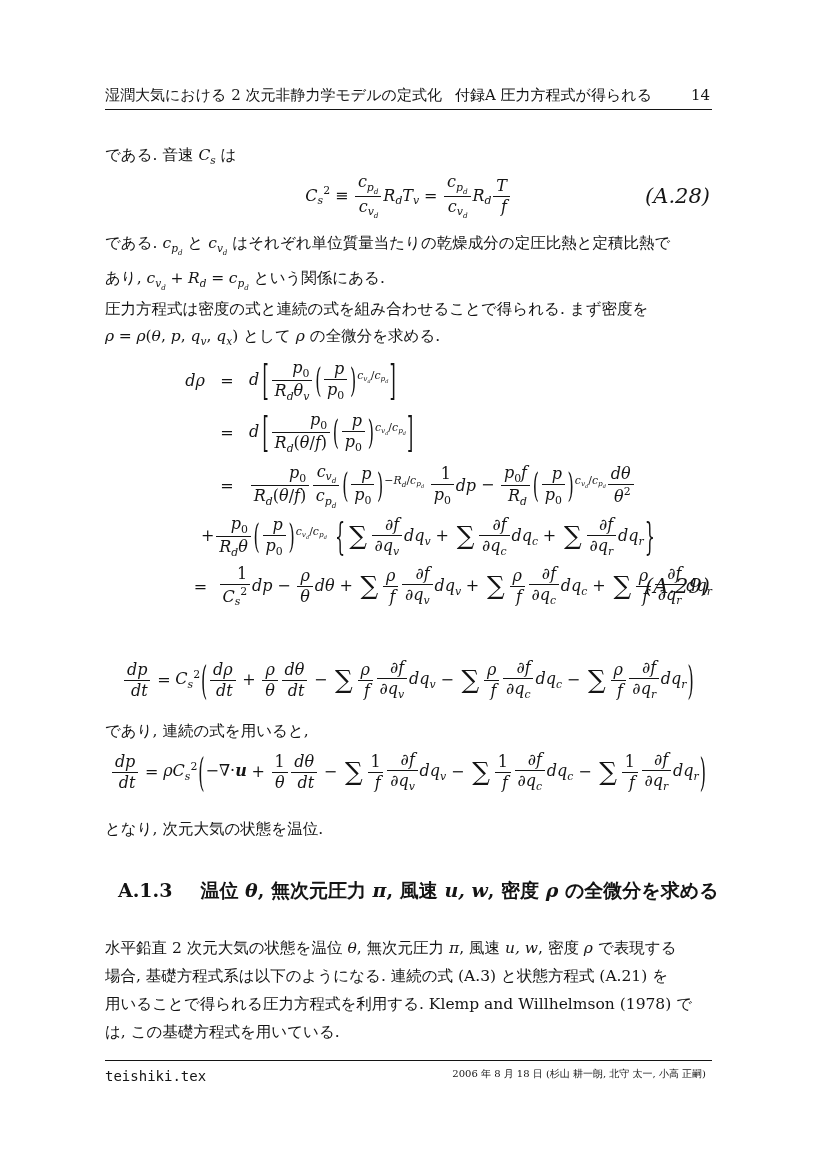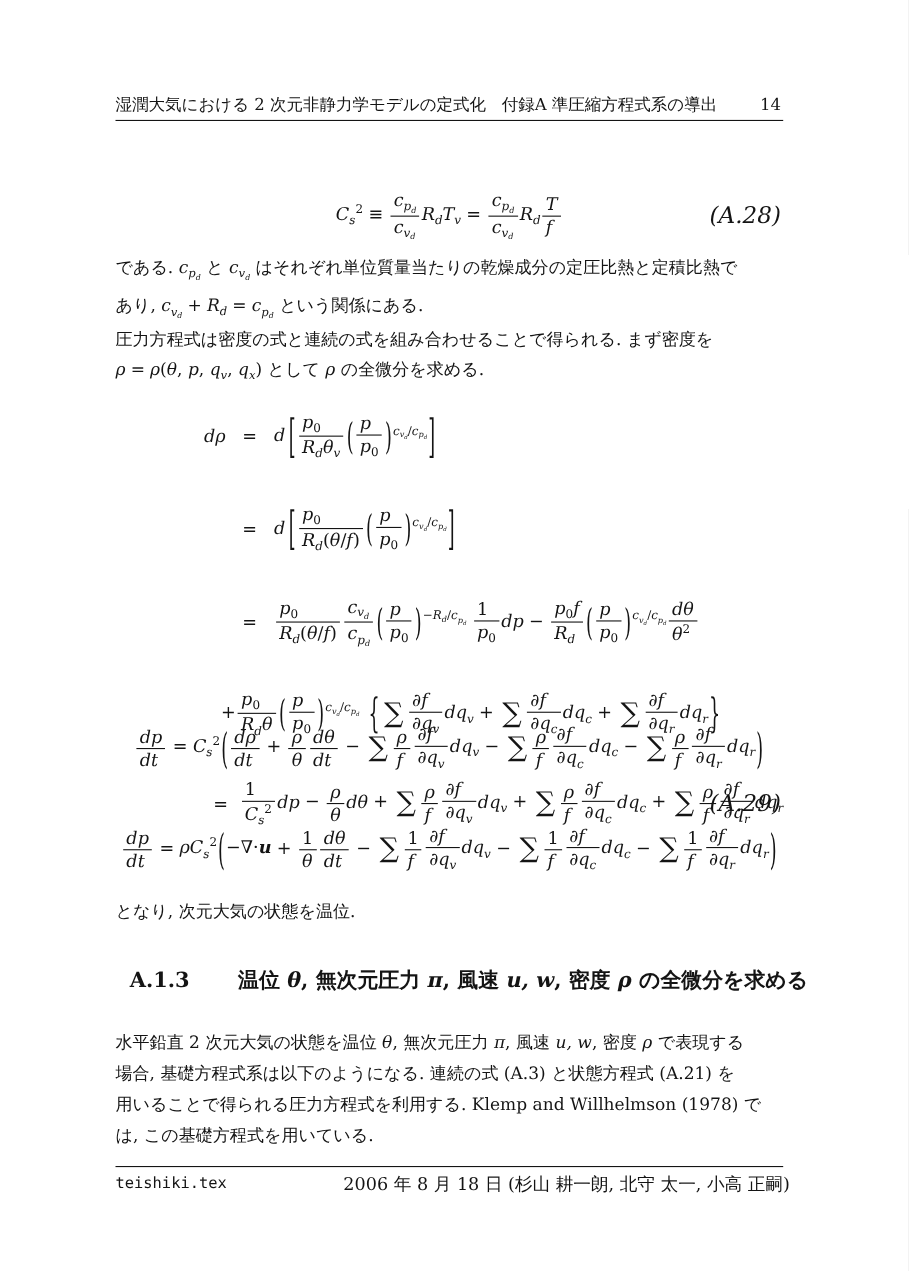--- a/index.html
+++ b/index.html
@@ -23,44 +23,45 @@
   .a-eq{width:44px;text-align:center;white-space:nowrap;font-size:16px;}
   .a-sp4{width:96px;}
   .a-r{white-space:nowrap;font-size:16px;}
   
   .m-t{font-style:normal;}
   .m-i{font-style:italic;}
   .m-bi{font-style:italic;font-weight:bold;}
   .m-o{margin:0 .3em;}
   .m-sub{font-size:.68em;vertical-align:-.35em;}
   .m-sup{font-size:.68em;vertical-align:.6em;}
-  .m-frac{display:inline-block;vertical-align:middle;text-align:left;margin:16px .12em;}
+  .m-frac{display:inline-block;vertical-align:middle;text-align:right;margin:0 .12em;}
   .m-num,.m-den{display:block;line-height:1.25;padding:0 .18em;}
   .m-den{border-top:1px solid #141414;}
   .m-sum{font-size:1.55em;vertical-align:-.13em;margin:0 .12em;font-style:normal;}
   .m-big{display:inline-block;transform-origin:50% 50%;vertical-align:middle;margin:0 .06em;font-style:normal;}
   
   .sec{position:absolute;left:118px;width:600px;font-size:19px;font-weight:bold;white-space:nowrap;}
-  .sec .secnum{margin-right:44px;}
+  .sec .secnum{margin-right:28px;}
   .sec .m-i{font-weight:bold;}
   
   .ft-rule{position:absolute;left:105px;top:1060px;width:607px;height:1px;background:#141414;}
   .ft-left{position:absolute;left:105px;top:1068px;font-size:14px;font-family:"DejaVu Sans Mono","Liberation Mono",monospace;}
-  .ft-right{position:absolute;right:108px;top:1067px;font-size:16px;white-space:nowrap;}
+  .ft-right{position:absolute;right:120px;top:1067px;font-size:10px;white-space:nowrap;}
 </style>
 </head>
 <body>
 
 <div class="page">
 
   <span class="hd-left">湿潤大気における 2 次元非静力学モデルの定式化</span>
-  <span class="hd-right">付録A 準圧縮方程式系の導出</span>
+  <span class="hd-right">付録A 圧力方程式が得られる</span>
   <span class="hd-page">14</span>
   <div class="hd-rule"></div>
 
+  <div class="para" style="top:142px"><span class="m-t">である. 音速 </span><span class="m-i">C</span><span class="m-sub"><span class="m-i">s</span></span><span class="m-t"> は</span></div>
 
   <div class="ceq" style="top:168px;height:56px">
     <span class="mline"><span class="m-i">C</span><span class="m-sub"><span class="m-i">s</span></span><span class="m-sup"><span class="m-t">2</span></span><span class="m-o">≡</span><span class="m-frac"><span class="m-num"><span class="m-i">c</span><span class="m-sub"><span class="m-i">p</span><span class="m-sub"><span class="m-i">d</span></span></span></span><span class="m-den"><span class="m-i">c</span><span class="m-sub"><span class="m-i">v</span><span class="m-sub"><span class="m-i">d</span></span></span></span></span><span class="m-i">R</span><span class="m-sub"><span class="m-i">d</span></span><span class="m-i">T</span><span class="m-sub"><span class="m-i">v</span></span><span class="m-o">=</span><span class="m-frac"><span class="m-num"><span class="m-i">c</span><span class="m-sub"><span class="m-i">p</span><span class="m-sub"><span class="m-i">d</span></span></span></span><span class="m-den"><span class="m-i">c</span><span class="m-sub"><span class="m-i">v</span><span class="m-sub"><span class="m-i">d</span></span></span></span></span><span class="m-i">R</span><span class="m-sub"><span class="m-i">d</span></span><span class="m-frac"><span class="m-num"><span class="m-i">T</span></span><span class="m-den"><span class="m-i">f</span></span></span></span>
     <span class="tag">(A.28)</span>
   </div>
 
   <div class="para" style="top:230px"><span class="m-t">である. </span><span class="m-i">c</span><span class="m-sub"><span class="m-i">p</span><span class="m-sub"><span class="m-i">d</span></span></span><span class="m-t"> と </span><span class="m-i">c</span><span class="m-sub"><span class="m-i">v</span><span class="m-sub"><span class="m-i">d</span></span></span><span class="m-t"> はそれぞれ単位質量当たりの乾燥成分の定圧比熱と定積比熱で</span><br><span class="m-t">あり, </span><span class="m-i">c</span><span class="m-sub"><span class="m-i">v</span><span class="m-sub"><span class="m-i">d</span></span></span><span class="m-o">+</span><span class="m-i">R</span><span class="m-sub"><span class="m-i">d</span></span><span class="m-o">=</span><span class="m-i">c</span><span class="m-sub"><span class="m-i">p</span><span class="m-sub"><span class="m-i">d</span></span></span><span class="m-t"> という関係にある.</span></div>
 
   <div class="para" style="top:296px"><span class="m-t">圧力方程式は密度の式と連続の式を組み合わせることで得られる.  まず密度を</span><br><span class="m-i">ρ</span><span class="m-o">=</span><span class="m-i">ρ</span><span class="m-t">(</span><span class="m-i">θ</span><span class="m-t">, </span><span class="m-i">p</span><span class="m-t">, </span><span class="m-i">q</span><span class="m-sub"><span class="m-i">v</span></span><span class="m-t">, </span><span class="m-i">q</span><span class="m-sub"><span class="m-i">x</span></span><span class="m-t">) として </span><span class="m-i">ρ</span><span class="m-t"> の全微分を求める.</span></div>
 
@@ -90,20 +91,21 @@
       <span class="a-r"><span class="m-frac"><span class="m-num"><span class="m-t">1</span></span><span class="m-den"><span class="m-i">C</span><span class="m-sub"><span class="m-i">s</span></span><span class="m-sup"><span class="m-t">2</span></span></span></span><span class="m-i">dp</span><span class="m-o">−</span><span class="m-frac"><span class="m-num"><span class="m-i">ρ</span></span><span class="m-den"><span class="m-i">θ</span></span></span><span class="m-i">dθ</span><span class="m-o">+</span><span class="m-sum">∑</span><span class="m-frac"><span class="m-num"><span class="m-i">ρ</span></span><span class="m-den"><span class="m-i">f</span></span></span><span class="m-frac"><span class="m-num"><span class="m-i">∂f</span></span><span class="m-den"><span class="m-i">∂q</span><span class="m-sub"><span class="m-i">v</span></span></span></span><span class="m-i">dq</span><span class="m-sub"><span class="m-i">v</span></span><span class="m-o">+</span><span class="m-sum">∑</span><span class="m-frac"><span class="m-num"><span class="m-i">ρ</span></span><span class="m-den"><span class="m-i">f</span></span></span><span class="m-frac"><span class="m-num"><span class="m-i">∂f</span></span><span class="m-den"><span class="m-i">∂q</span><span class="m-sub"><span class="m-i">c</span></span></span></span><span class="m-i">dq</span><span class="m-sub"><span class="m-i">c</span></span><span class="m-o">+</span><span class="m-sum">∑</span><span class="m-frac"><span class="m-num"><span class="m-i">ρ</span></span><span class="m-den"><span class="m-i">f</span></span></span><span class="m-frac"><span class="m-num"><span class="m-i">∂f</span></span><span class="m-den"><span class="m-i">∂q</span><span class="m-sub"><span class="m-i">r</span></span></span></span><span class="m-i">dq</span><span class="m-sub"><span class="m-i">r</span></span></span>
       <span class="tag">(A.29)</span>
     </div>
   </div>
 
 
   <div class="ceq" style="top:648px;height:64px">
     <span class="mline"><span class="m-frac"><span class="m-num"><span class="m-i">dp</span></span><span class="m-den"><span class="m-i">dt</span></span></span><span class="m-o">=</span><span class="m-i">C</span><span class="m-sub"><span class="m-i">s</span></span><span class="m-sup"><span class="m-t">2</span></span><span class="m-big" style="transform: scaleY(2.4);">(</span><span class="m-frac"><span class="m-num"><span class="m-i">dρ</span></span><span class="m-den"><span class="m-i">dt</span></span></span><span class="m-o">+</span><span class="m-frac"><span class="m-num"><span class="m-i">ρ</span></span><span class="m-den"><span class="m-i">θ</span></span></span><span class="m-frac"><span class="m-num"><span class="m-i">dθ</span></span><span class="m-den"><span class="m-i">dt</span></span></span><span class="m-o">−</span><span class="m-sum">∑</span><span class="m-frac"><span class="m-num"><span class="m-i">ρ</span></span><span class="m-den"><span class="m-i">f</span></span></span><span class="m-frac"><span class="m-num"><span class="m-i">∂f</span></span><span class="m-den"><span class="m-i">∂q</span><span class="m-sub"><span class="m-i">v</span></span></span></span><span class="m-i">dq</span><span class="m-sub"><span class="m-i">v</span></span><span class="m-o">−</span><span class="m-sum">∑</span><span class="m-frac"><span class="m-num"><span class="m-i">ρ</span></span><span class="m-den"><span class="m-i">f</span></span></span><span class="m-frac"><span class="m-num"><span class="m-i">∂f</span></span><span class="m-den"><span class="m-i">∂q</span><span class="m-sub"><span class="m-i">c</span></span></span></span><span class="m-i">dq</span><span class="m-sub"><span class="m-i">c</span></span><span class="m-o">−</span><span class="m-sum">∑</span><span class="m-frac"><span class="m-num"><span class="m-i">ρ</span></span><span class="m-den"><span class="m-i">f</span></span></span><span class="m-frac"><span class="m-num"><span class="m-i">∂f</span></span><span class="m-den"><span class="m-i">∂q</span><span class="m-sub"><span class="m-i">r</span></span></span></span><span class="m-i">dq</span><span class="m-sub"><span class="m-i">r</span></span><span class="m-big" style="transform: scaleY(2.4);">)</span></span>
   </div>
 
+  <div class="para" style="top:718px">であり, 連続の式を用いると,</div>
 
   <div class="ceq" style="top:740px;height:64px">
     <span class="mline"><span class="m-frac"><span class="m-num"><span class="m-i">dp</span></span><span class="m-den"><span class="m-i">dt</span></span></span><span class="m-o">=</span><span class="m-i">ρC</span><span class="m-sub"><span class="m-i">s</span></span><span class="m-sup"><span class="m-t">2</span></span><span class="m-big" style="transform: scaleY(2.4);">(</span><span class="m-t">−∇·</span><span class="m-bi">u</span><span class="m-o">+</span><span class="m-frac"><span class="m-num"><span class="m-t">1</span></span><span class="m-den"><span class="m-i">θ</span></span></span><span class="m-frac"><span class="m-num"><span class="m-i">dθ</span></span><span class="m-den"><span class="m-i">dt</span></span></span><span class="m-o">−</span><span class="m-sum">∑</span><span class="m-frac"><span class="m-num"><span class="m-t">1</span></span><span class="m-den"><span class="m-i">f</span></span></span><span class="m-frac"><span class="m-num"><span class="m-i">∂f</span></span><span class="m-den"><span class="m-i">∂q</span><span class="m-sub"><span class="m-i">v</span></span></span></span><span class="m-i">dq</span><span class="m-sub"><span class="m-i">v</span></span><span class="m-o">−</span><span class="m-sum">∑</span><span class="m-frac"><span class="m-num"><span class="m-t">1</span></span><span class="m-den"><span class="m-i">f</span></span></span><span class="m-frac"><span class="m-num"><span class="m-i">∂f</span></span><span class="m-den"><span class="m-i">∂q</span><span class="m-sub"><span class="m-i">c</span></span></span></span><span class="m-i">dq</span><span class="m-sub"><span class="m-i">c</span></span><span class="m-o">−</span><span class="m-sum">∑</span><span class="m-frac"><span class="m-num"><span class="m-t">1</span></span><span class="m-den"><span class="m-i">f</span></span></span><span class="m-frac"><span class="m-num"><span class="m-i">∂f</span></span><span class="m-den"><span class="m-i">∂q</span><span class="m-sub"><span class="m-i">r</span></span></span></span><span class="m-i">dq</span><span class="m-sub"><span class="m-i">r</span></span><span class="m-big" style="transform: scaleY(2.4);">)</span></span>
   </div>
 
   <div class="para" style="top:816px">となり, 次元大気の状態を温位.</div>
 
   <div class="sec" style="top:878px">
     <span class="secnum">A.1.3</span><span><span class="m-t">温位 </span><span class="m-i">θ</span><span class="m-t">, 無次元圧力 </span><span class="m-i">π</span><span class="m-t">, 風速 </span><span class="m-i">u, w</span><span class="m-t">, 密度 </span><span class="m-i">ρ</span><span class="m-t"> の全微分を求める</span></span>
   </div>

